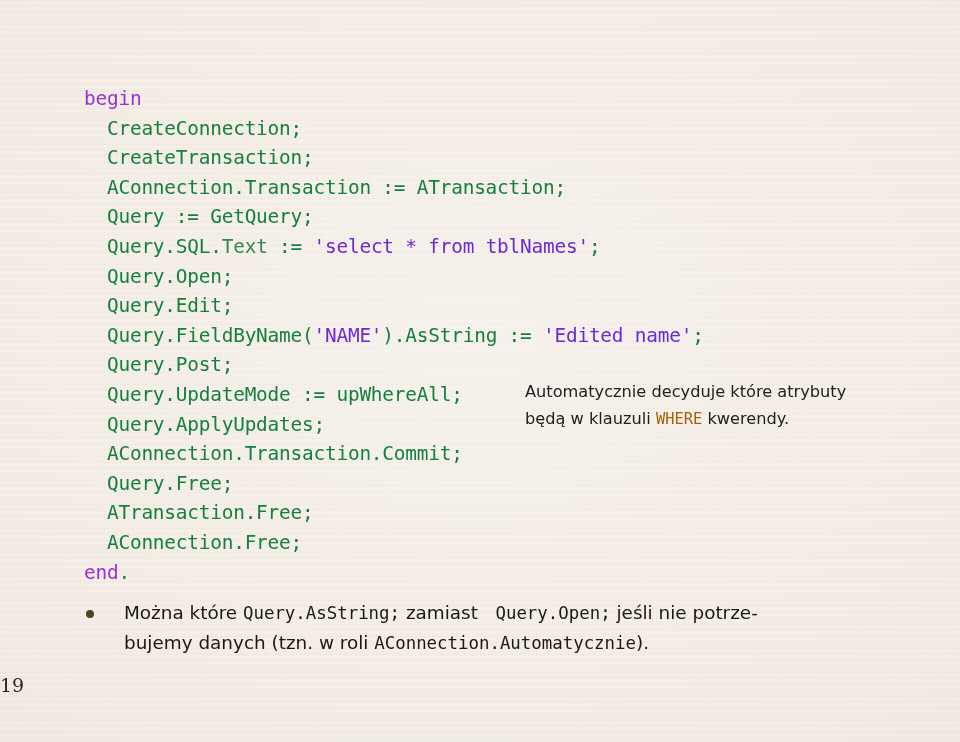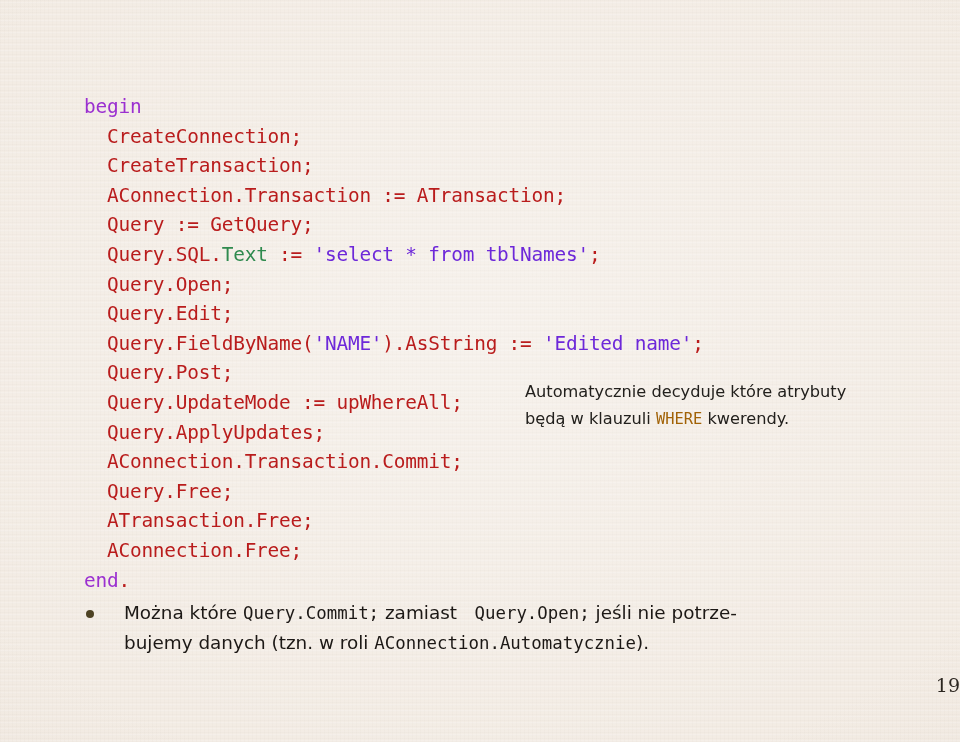--- a/index.html
+++ b/index.html
@@ -36,37 +36,37 @@
   #slide {
     position: absolute;
     inset: 0;
     z-index: 5;
   }
 
   
   .code-block {
     position: absolute;
     left: 84px;
-    top: 92px;
+    top: 84px;
     font-family: "DejaVu Sans Mono", monospace;
     font-size: 19.4px;
     line-height: 29.6px;
     color: #1c1815;
     white-space: pre;
     letter-spacing: -0.2px;
   }
   .code-line {
     display: block;
     height: 29.6px;
     white-space: pre;
   }
   .kw      { color: #9b30d0; }
   .prop    { color: #2f8a4e; }
   .str     { color: #6d28d9; }
-  .plain   { color: #b91c1c; text-align: right; }
+  .plain   { color: #15803d; text-align: right; }
 
   
   .annotation {
     position: absolute;
     left: 525px;
     top: 379px;
     width: 360px;
     font-family: "DejaVu Sans", sans-serif;
     font-size: 16.2px;
     line-height: 26.5px;
@@ -110,21 +110,21 @@
     font-size: 17.4px;
     color: #1c1815;
   }
 
   
   .page-number {
     position: absolute;
     left: 0;
     right: 0;
     top: 674px;
-    text-align: right;
+    text-align: left;
     font-family: "DejaVu Serif", serif;
     font-size: 19px;
     color: #2b2620;
   }
 </style>
 </head>
 <body>
 
 <div id="paper-texture"></div>
 <div id="vignette"></div>
@@ -133,19 +133,19 @@
 
   <div class="code-block" id="code-block"><span class="code-line"><span class="kw">begin</span></span><span class="code-line"><span>  </span><span class="plain">CreateConnection;</span></span><span class="code-line"><span>  </span><span class="plain">CreateTransaction;</span></span><span class="code-line"><span>  </span><span class="plain">AConnection.Transaction := ATransaction;</span></span><span class="code-line"><span>  </span><span class="plain">Query := GetQuery;</span></span><span class="code-line"><span>  </span><span class="plain">Query.SQL.</span><span class="prop">Text</span><span class="plain"> := </span><span class="str">'select * from tblNames'</span><span class="plain">;</span></span><span class="code-line"><span>  </span><span class="plain">Query.Open;</span></span><span class="code-line"><span>  </span><span class="plain">Query.Edit;</span></span><span class="code-line"><span>  </span><span class="plain">Query.FieldByName(</span><span class="str">'NAME'</span><span class="plain">).AsString := </span><span class="str">'Edited name'</span><span class="plain">;</span></span><span class="code-line"><span>  </span><span class="plain">Query.Post;</span></span><span class="code-line"><span>  </span><span class="plain">Query.UpdateMode := upWhereAll;</span></span><span class="code-line"><span>  </span><span class="plain">Query.ApplyUpdates;</span></span><span class="code-line"><span>  </span><span class="plain">AConnection.Transaction.Commit;</span></span><span class="code-line"><span>  </span><span class="plain">Query.Free;</span></span><span class="code-line"><span>  </span><span class="plain">ATransaction.Free;</span></span><span class="code-line"><span>  </span><span class="plain">AConnection.Free;</span></span><span class="code-line"><span class="kw">end</span><span class="plain">.</span></span></div>
 
   <div class="annotation">
     <span class="ann-line">Automatycznie decyduje które atrybuty</span>
     <span class="ann-line"><span>będą w klauzuli </span><span class="mono-where">WHERE</span><span> kwerendy.</span></span>
   </div>
 
   <div class="bullet-item">
     <span class="bullet-glyph"></span>
-    <span class="bullet-text" id="bullet-text"><span>Można które </span><span class="mono">Query.Commit;</span><span> zamiast   </span><span class="mono">Query.Open;</span><span> jeśli nie potrze-
+    <span class="bullet-text" id="bullet-text"><span>Można które </span><span class="mono">Query.AsString;</span><span> zamiast   </span><span class="mono">Query.Open;</span><span> jeśli nie potrze-
 bujemy danych (tzn. w roli </span><span class="mono">AConnection.Automatycznie</span><span>).</span></span>
   </div>
 
   <div class="page-number">19</div>
 
 </div>
 
 </body></html>

